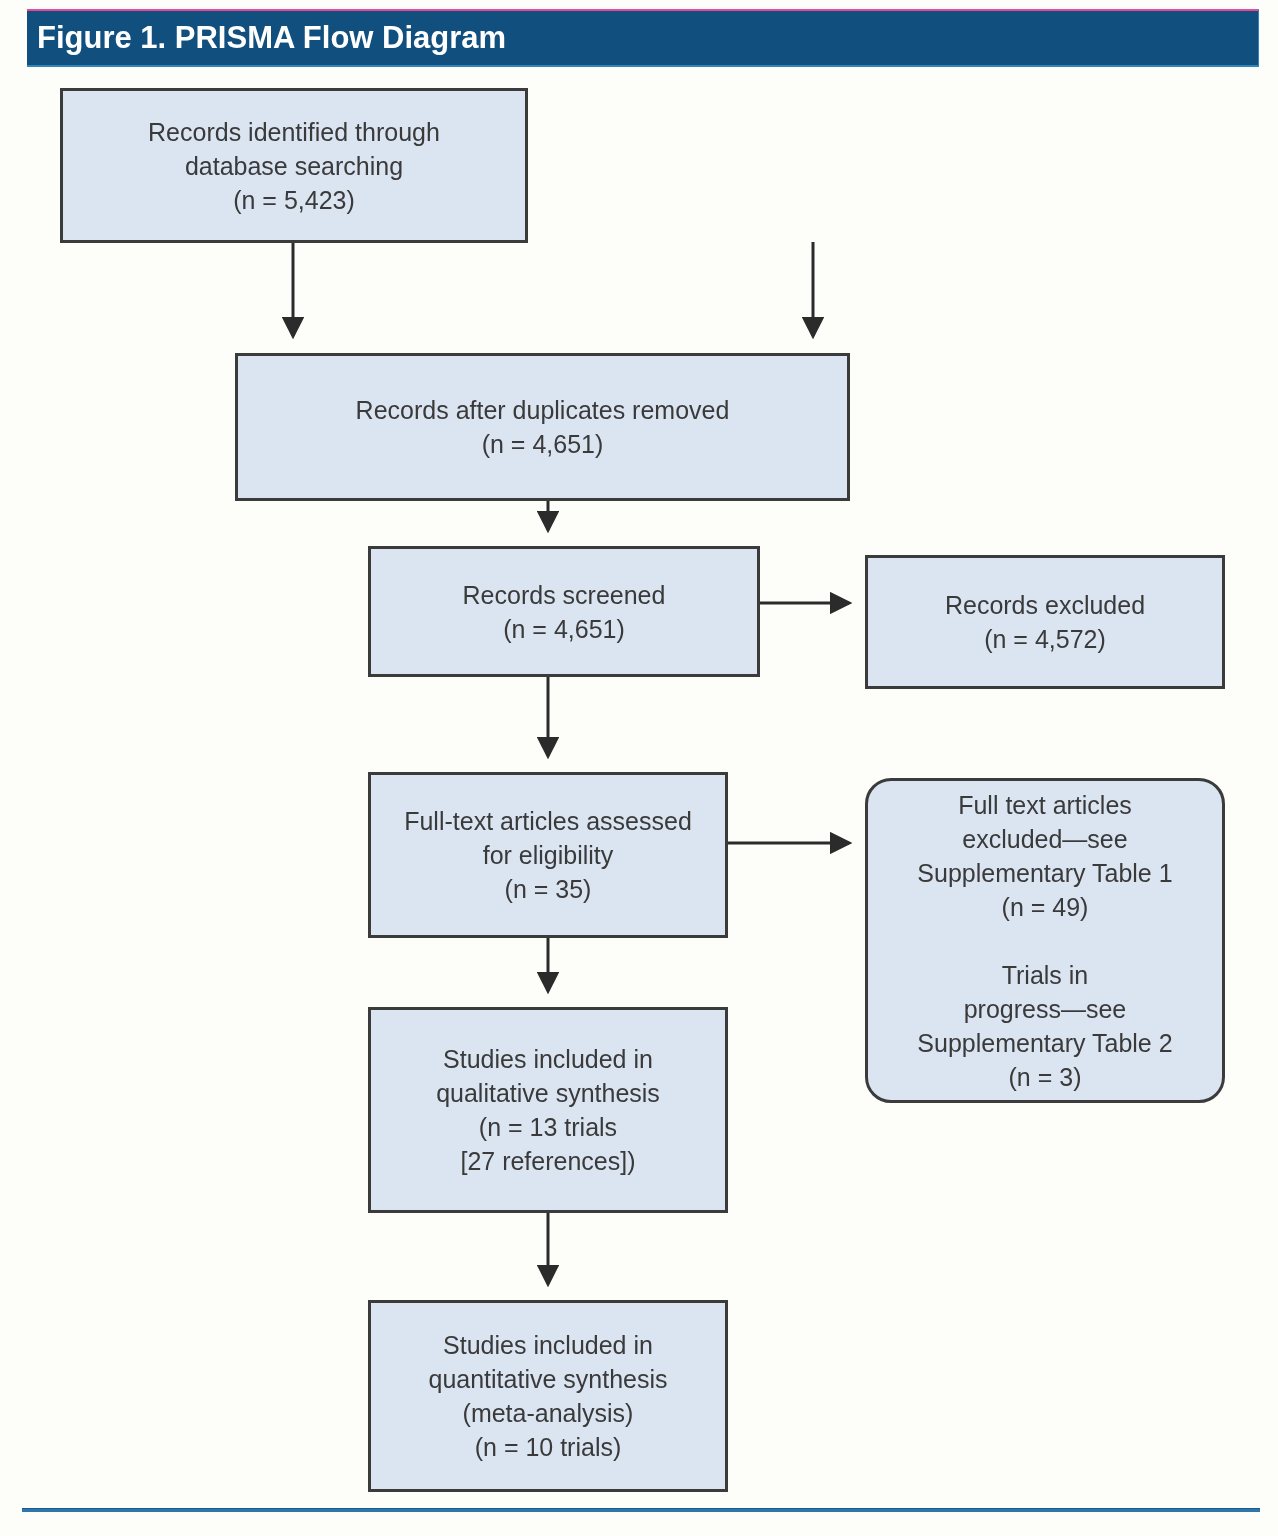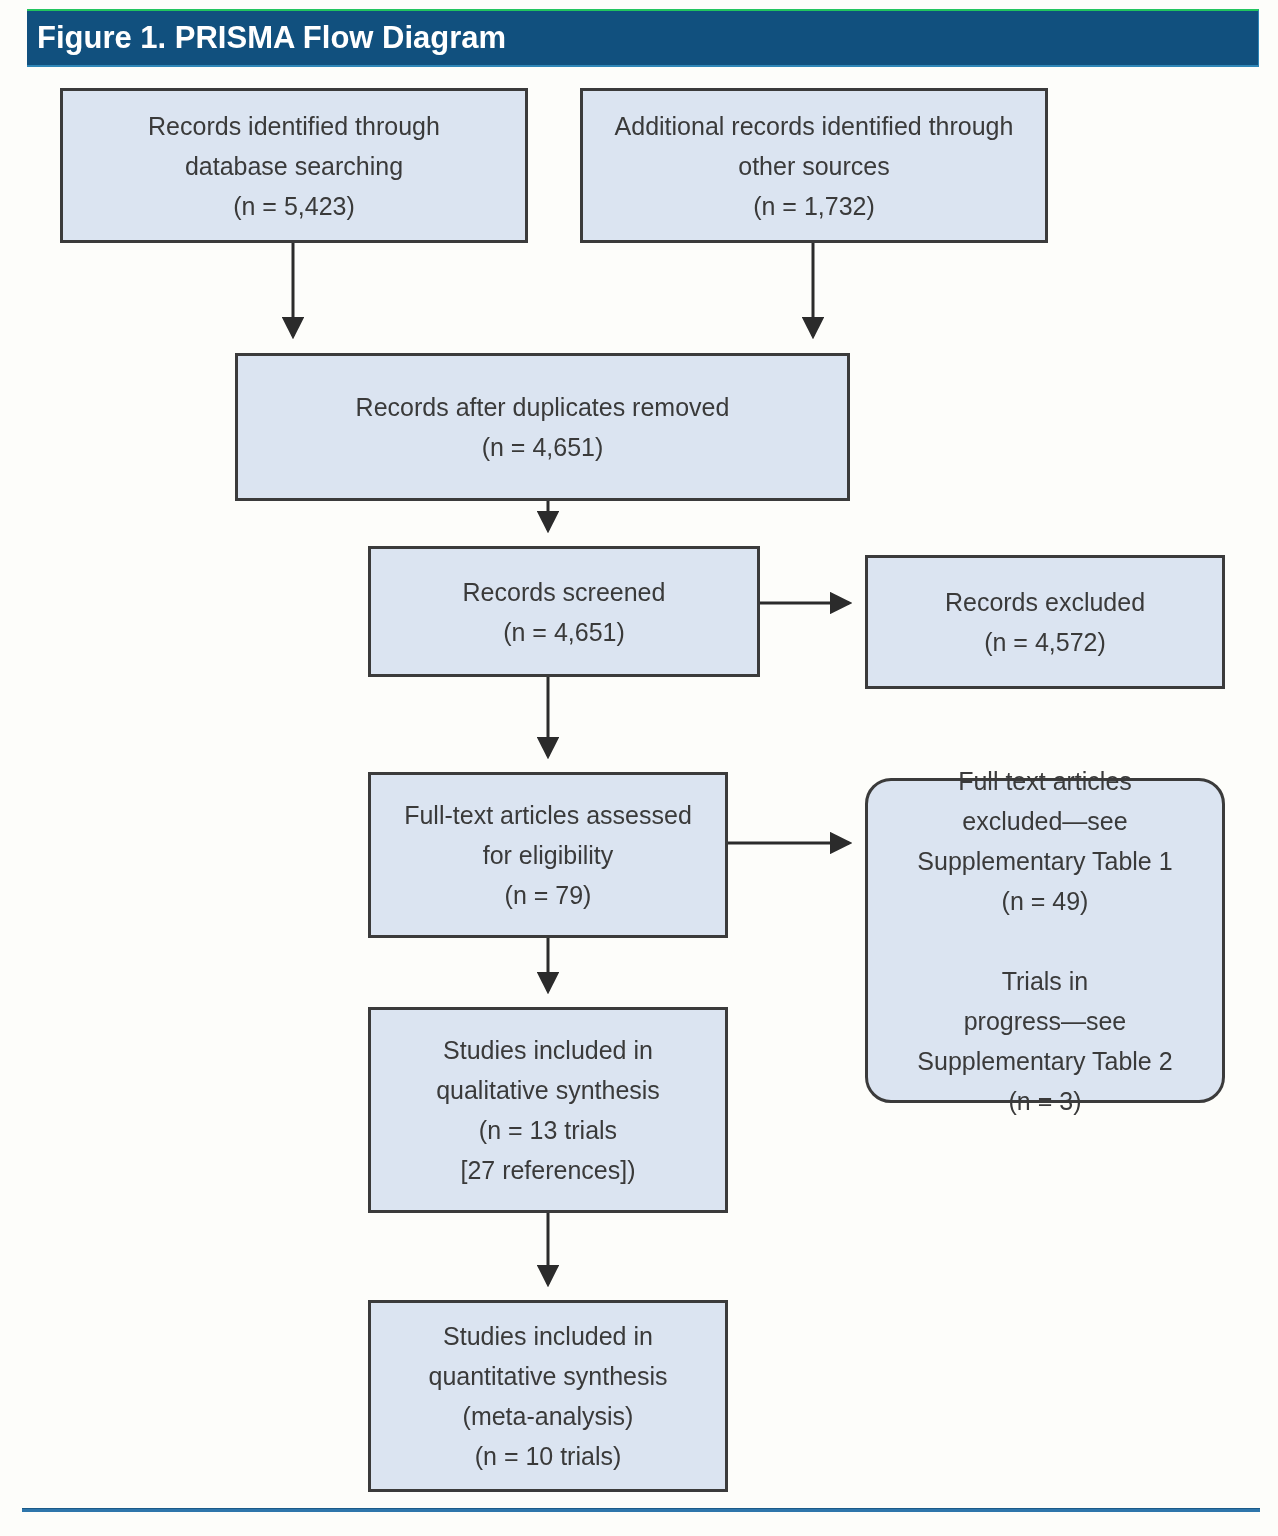--- a/index.html
+++ b/index.html
@@ -17,21 +17,21 @@
     background: #fdfdfa;
     overflow: hidden;
   }
 
   
   .header-bar {
     position: absolute;
     left: 27px; top: 9px;
     width: 1232px; height: 58px;
     background: #11507e;
-    border-top: 2px solid #22c55e;
+    border-top: 2px solid #ec4899;
     border-bottom: 2px solid #2f86b7;
     border-right: 1px solid #2f86b7;
     display: flex;
     align-items: center;
   }
   .header-bar .title {
     color: #ffffff;
     font-size: 31px;
     font-weight: bold;
     padding-left: 10px;
@@ -43,21 +43,21 @@
   .box {
     position: absolute;
     background: #dbe4f1;
     border: 3px solid #3b3b3b;
     display: flex;
     align-items: center;
     justify-content: center;
   }
   .box-text {
     font-size: 25px;
-    line-height: 40px;
+    line-height: 34px;
     color: #3a3a3a;
     text-align: center;
     white-space: pre-line;
   }
 
   .box-identified   { left: 60px;  top: 88px;   width: 468px; height: 155px; }
   .box-additional   { left: 580px; top: 88px;   width: 468px; height: 155px; }
   .box-dedup        { left: 235px; top: 353px;  width: 615px; height: 148px; }
   .box-screened     { left: 368px; top: 546px;  width: 392px; height: 131px; }
   .box-excluded     { left: 865px; top: 543px;  width: 360px; height: 134px; margin-top: 12px; }
@@ -108,45 +108,40 @@
     <line x1="728" y1="843" x2="849" y2="843" marker-end="url(#arrowhead)"></line>
     <line x1="548" y1="1213" x2="548" y2="1284" marker-end="url(#arrowhead)"></line>
   </svg>
 
   <div class="box box-identified">
     <div class="box-text">Records identified through
 database searching
 (n = 5,423)</div>
   </div>
 
-  <div class="box box-additional">
-    <div class="box-text">Additional records identified through
-other sources
-(n = 1,732)</div>
-  </div>
 
   <div class="box box-dedup">
     <div class="box-text">Records after duplicates removed
 (n = 4,651)</div>
   </div>
 
   <div class="box box-screened">
     <div class="box-text">Records screened
 (n = 4,651)</div>
   </div>
 
   <div class="box box-excluded">
     <div class="box-text">Records excluded
 (n = 4,572)</div>
   </div>
 
   <div class="box box-fulltext">
     <div class="box-text">Full-text articles assessed
 for eligibility
-(n = 79)</div>
+(n = 35)</div>
   </div>
 
   <div class="box box-ftexcluded">
     <div class="box-text">Full text articles
 excluded—see
 Supplementary Table 1
 (n = 49)
 
 Trials in
 progress—see

